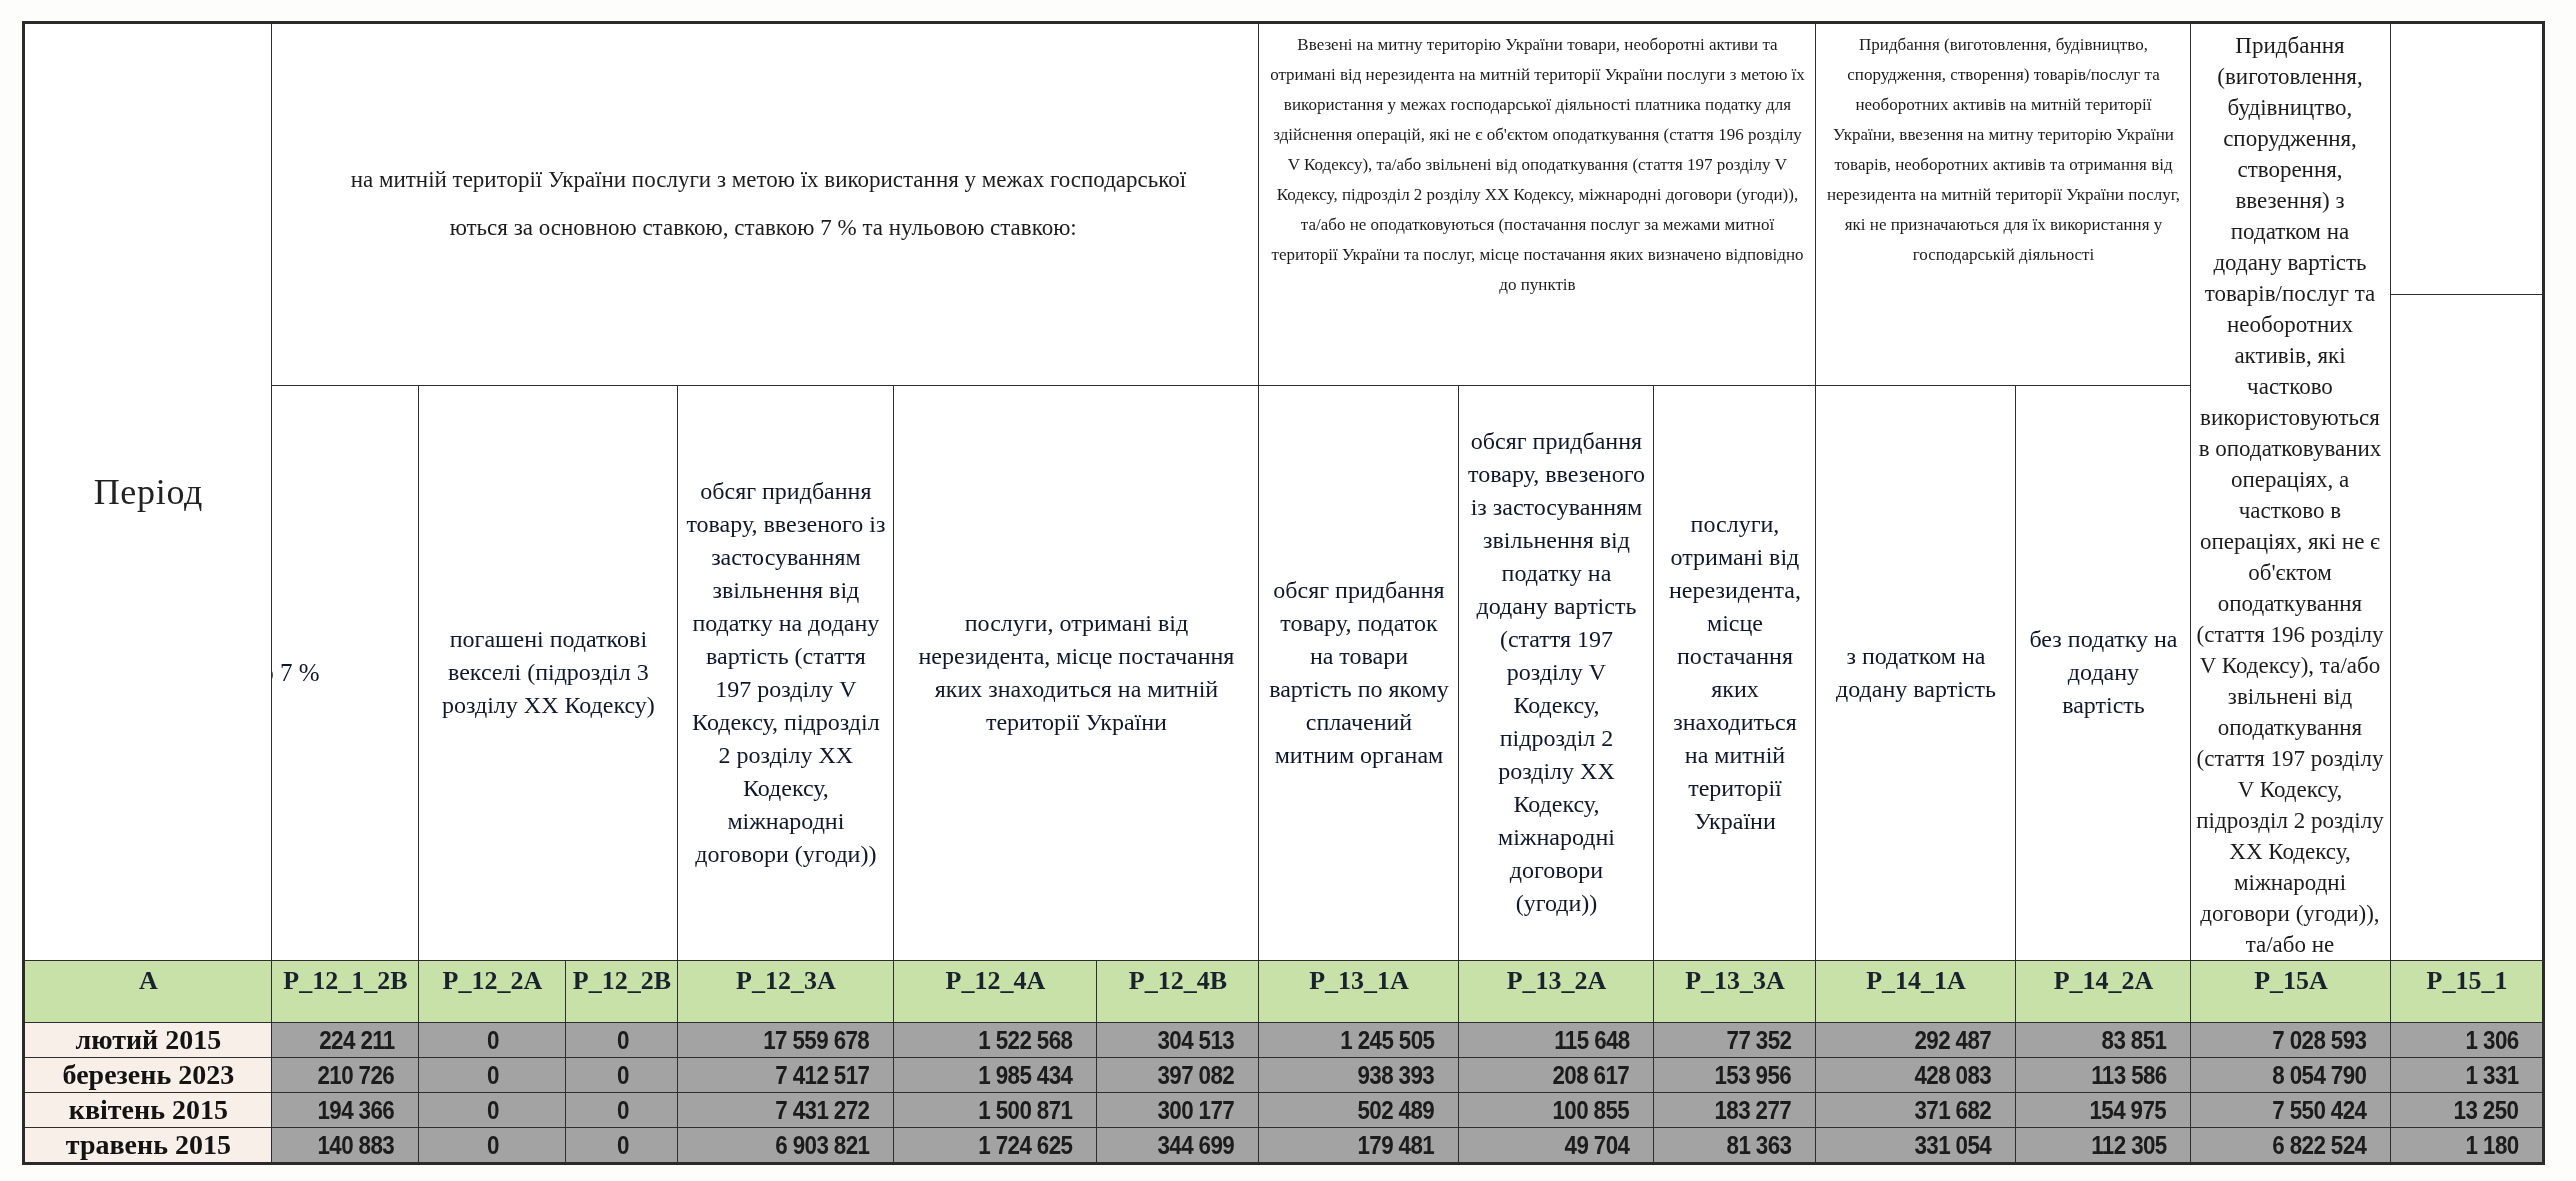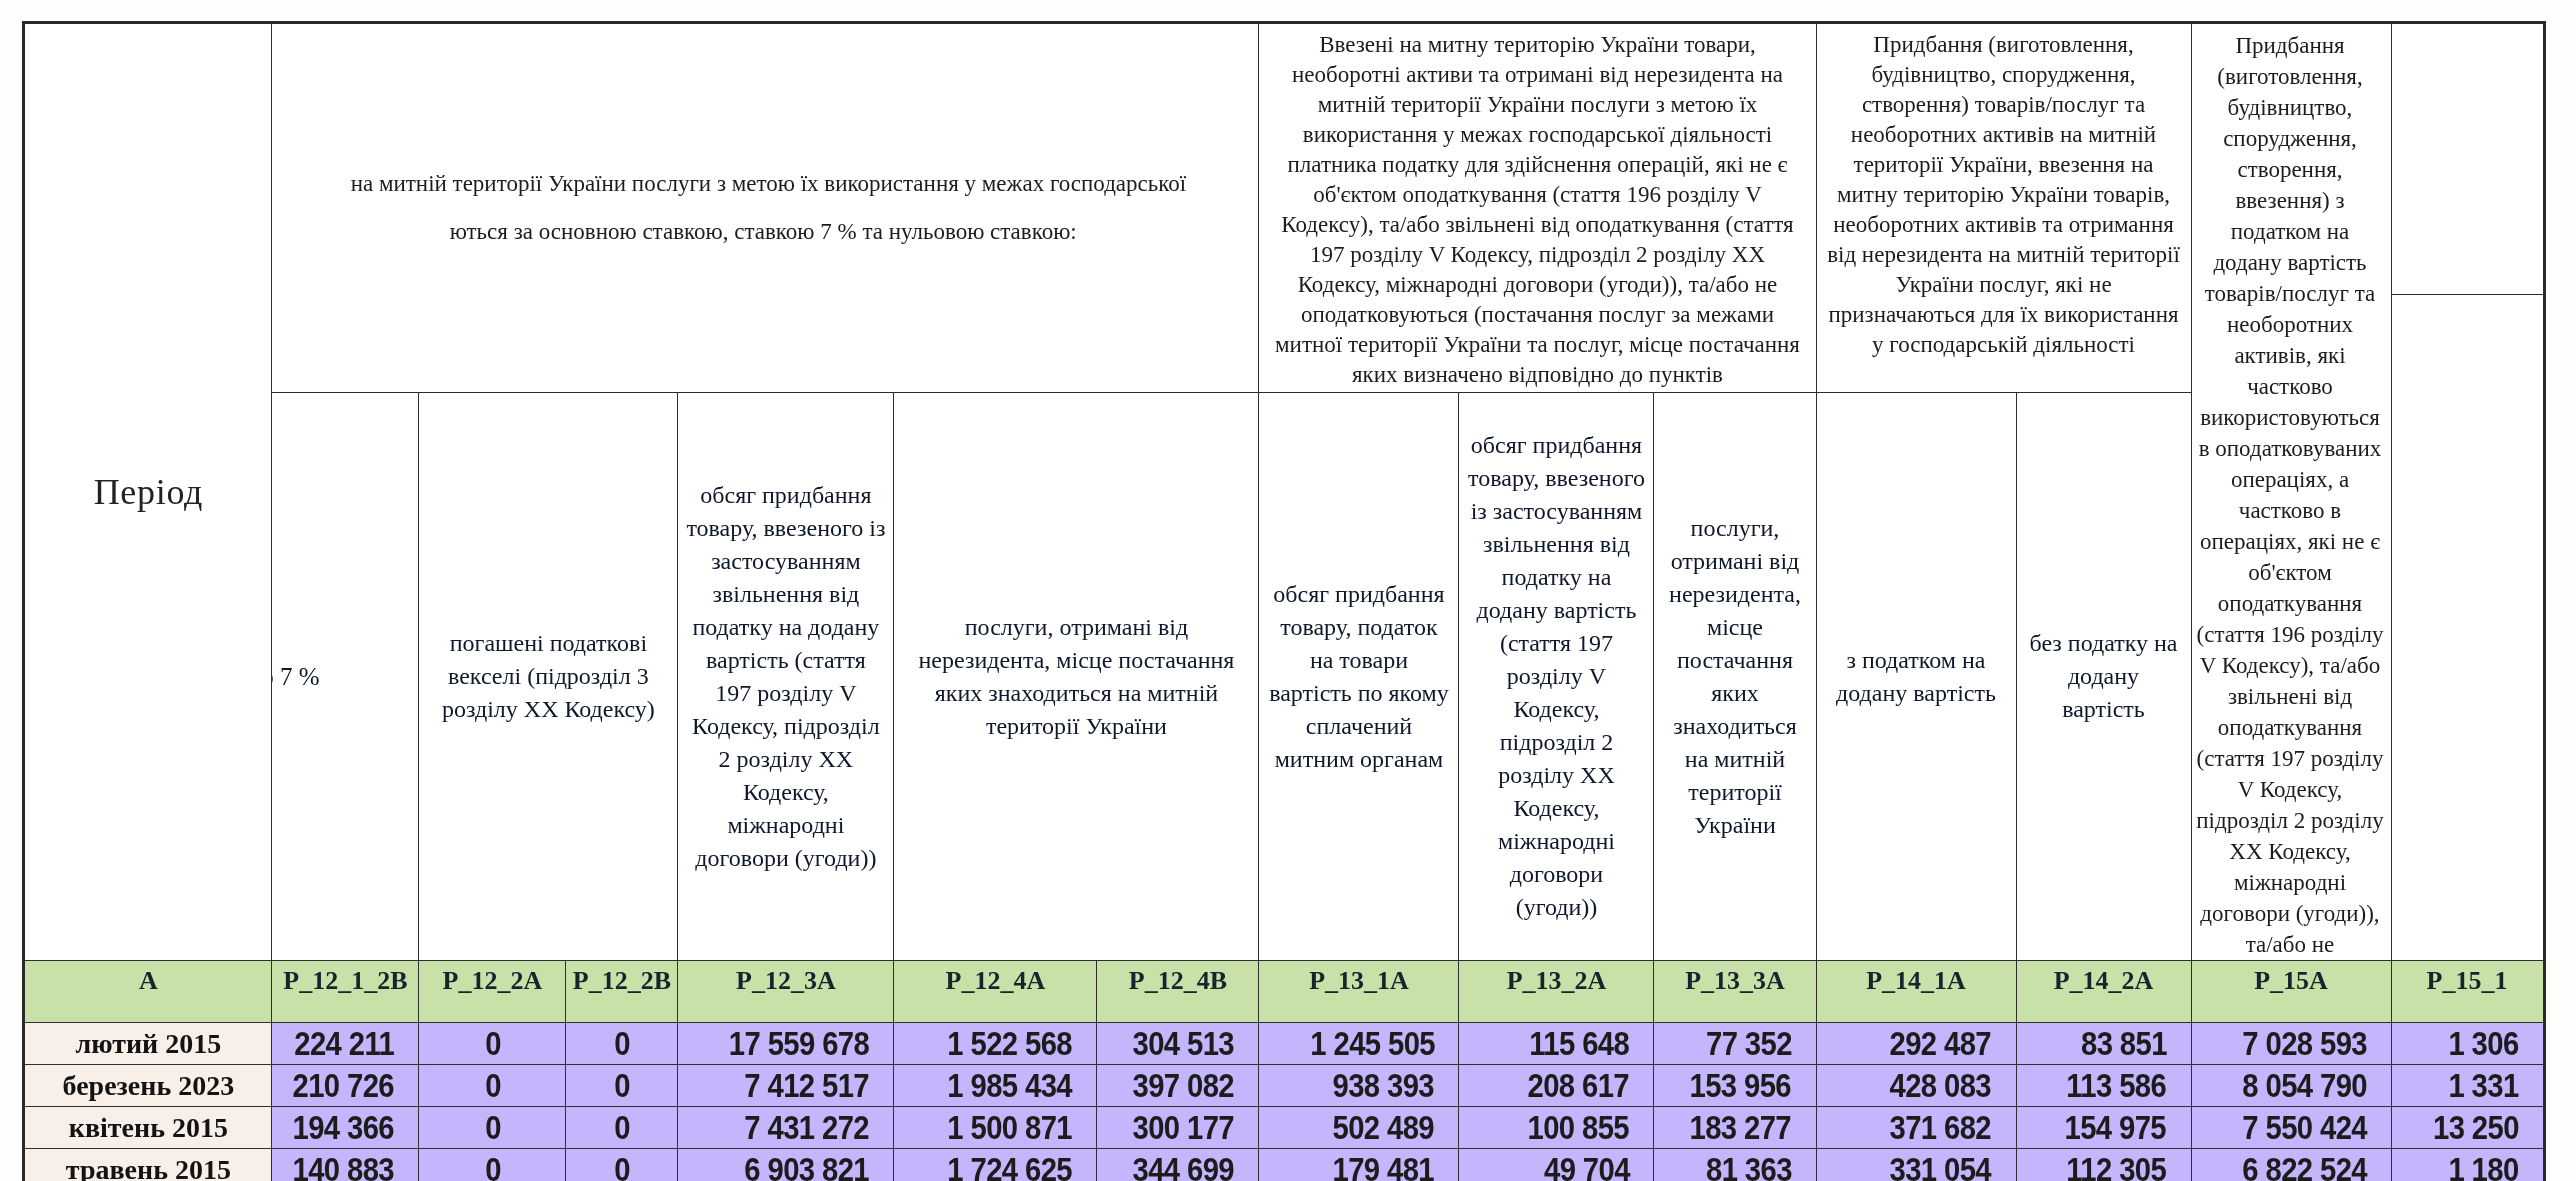--- a/index.html
+++ b/index.html
@@ -23,21 +23,21 @@
   tr.row-group   { height:356px; }
   tr.row-sub     { height:564px; }
   tr.row-codes   { height:62px;  }
   tr.row-data    { height:25px;  }
 
   td.period-cell {
     vertical-align:middle; text-align:center;
     font-size:36px; letter-spacing:0.7px; color:#222;
   }
 
-  td.gh { vertical-align:top; text-align:center; font-size:23px; line-height:30px; padding:6px 9px 0 9px; color:#1c1c1c; }
+  td.gh { vertical-align:top; text-align:center; font-size:17px; line-height:30px; padding:6px 9px 0 9px; color:#1c1c1c; }
 
   td.gh-p12 {
     vertical-align:middle; text-align:center;
     white-space:nowrap; padding:0 0 0 6px;
     font-size:23px; line-height:48px;
   }
   td.gh-p12 .l2 { margin-left:-10.4px; }
 
   td.gh-p15a { font-size:23px; line-height:31px; padding:6px 6px 0 4px; }
 
@@ -63,24 +63,24 @@
   }
 
   
   td.month-cell {
     background:#f9efe9;
     font-weight:bold; font-size:28px;
     text-align:center; vertical-align:middle;
     color:#131313;
   }
   td.num-cell {
-    background:#c4b5fd;
+    background:#a3a3a3;
     text-align:right; padding-right:24px;
     font-family:"Liberation Sans", sans-serif; font-weight:700;
-    font-size:34px; color:#1c1c1c; vertical-align:middle;
+    font-size:26px; color:#1c1c1c; vertical-align:middle;
   }
   td.num-cell .num {
     display:inline-block;
     transform:scaleX(0.86); transform-origin:100% 50%;
     letter-spacing:-0.7px; white-space:nowrap;
   }
   td.num-cell.zero { text-align:center; padding-right:0; }
   td.num-cell.zero .num { transform-origin:50% 50%; }
 </style>
 </head>

